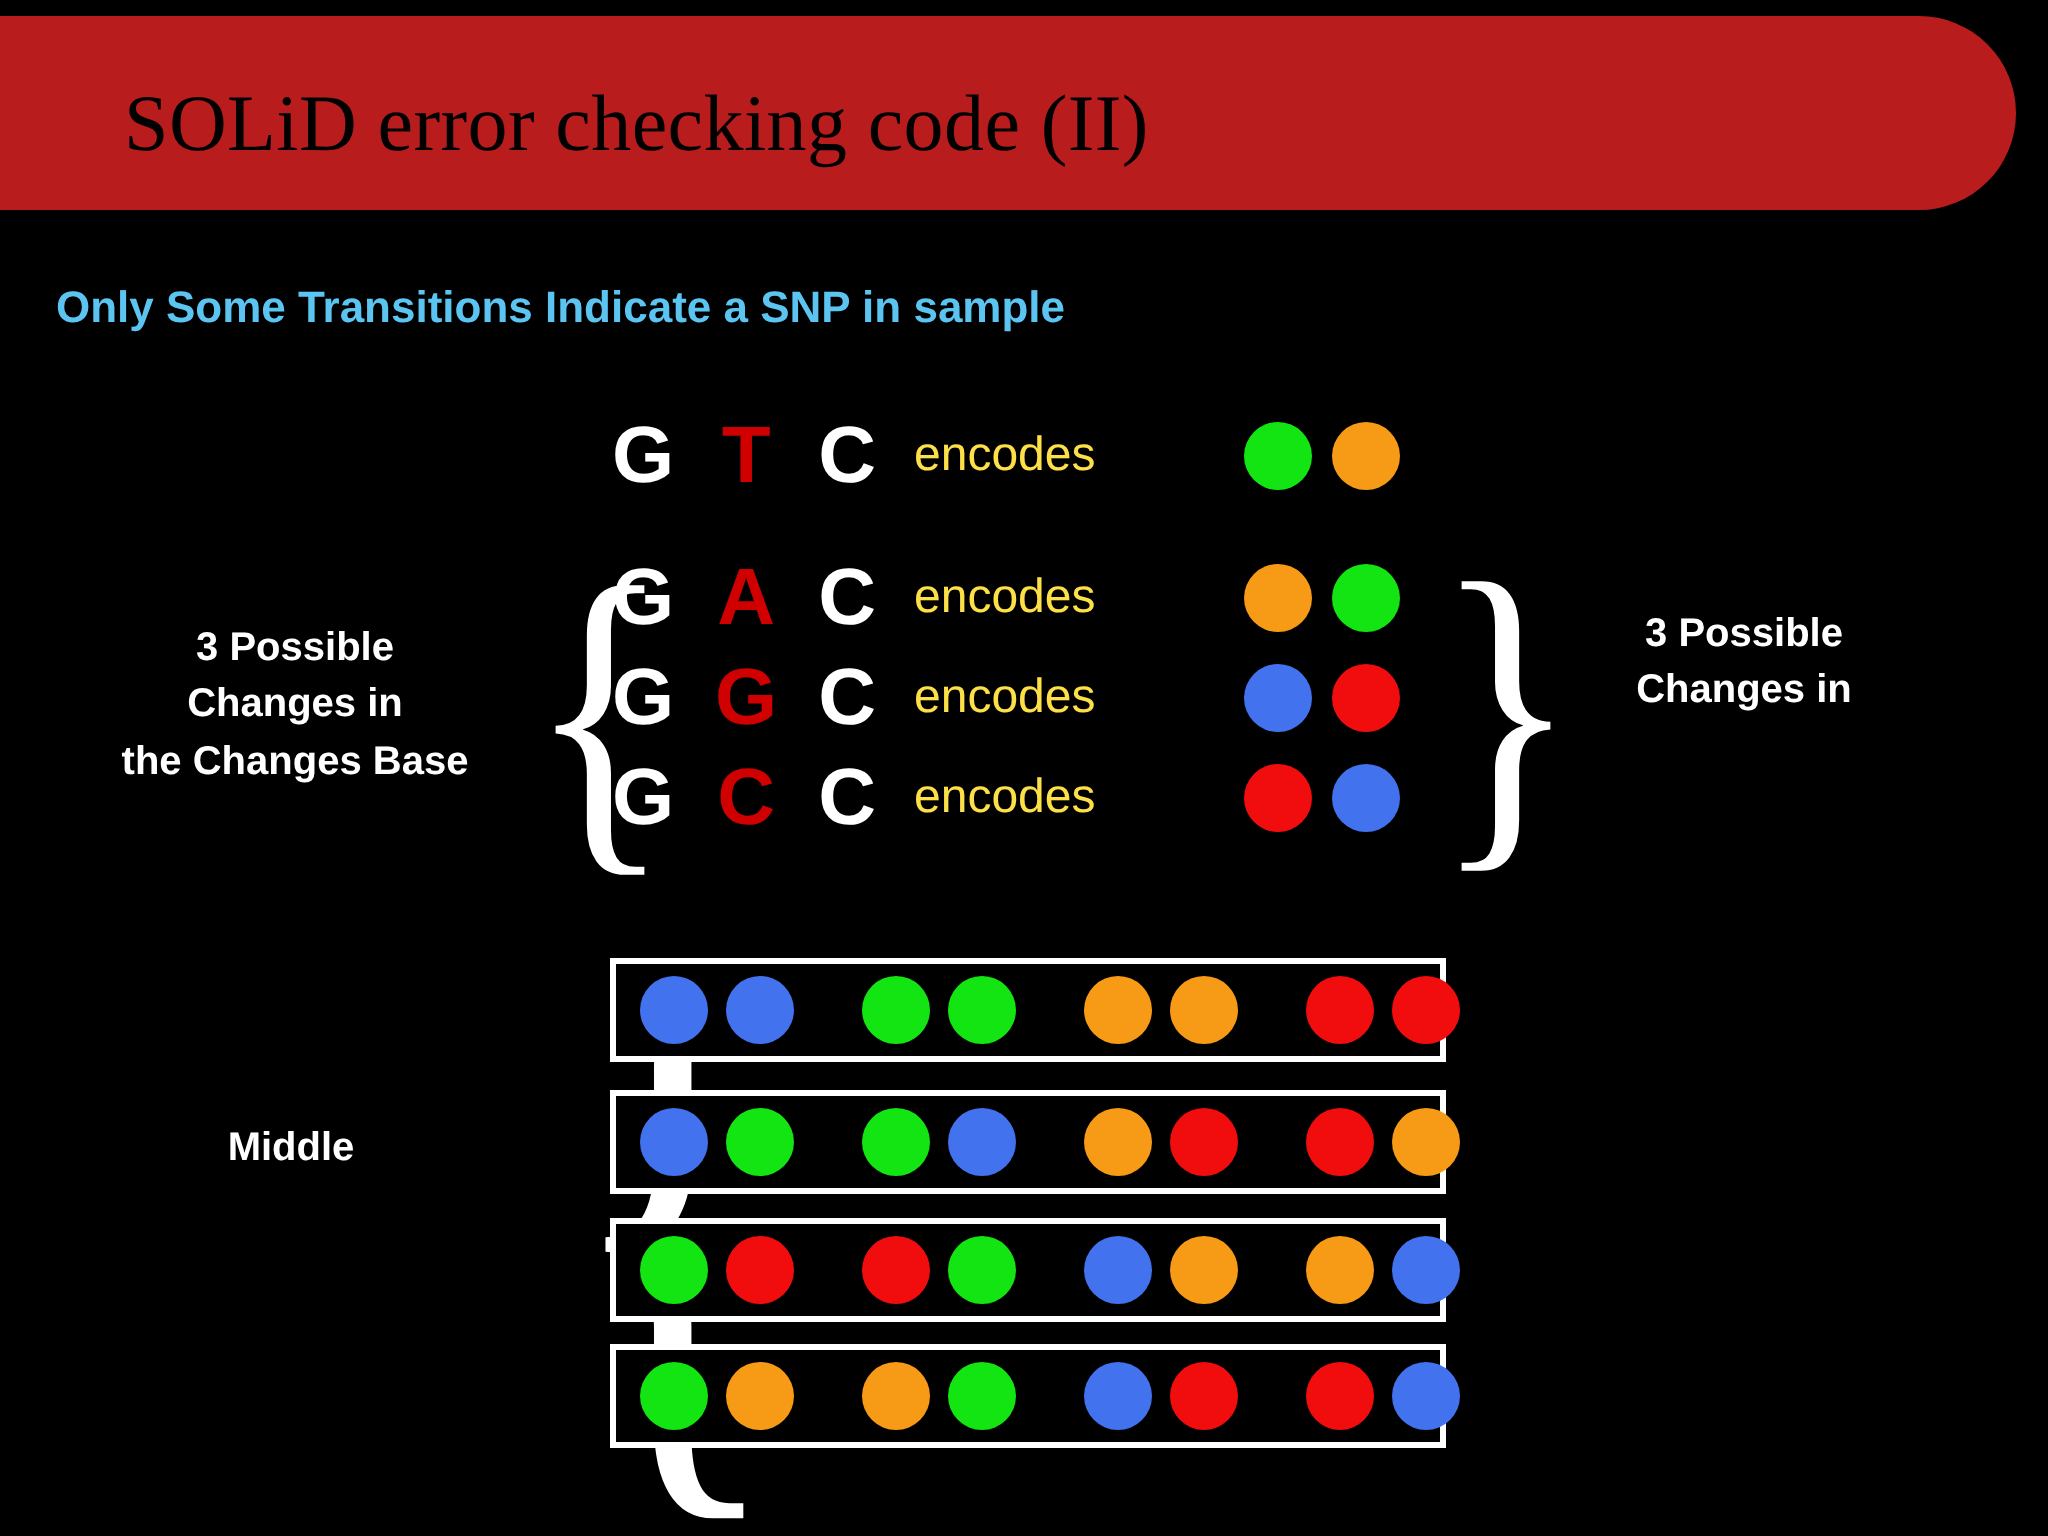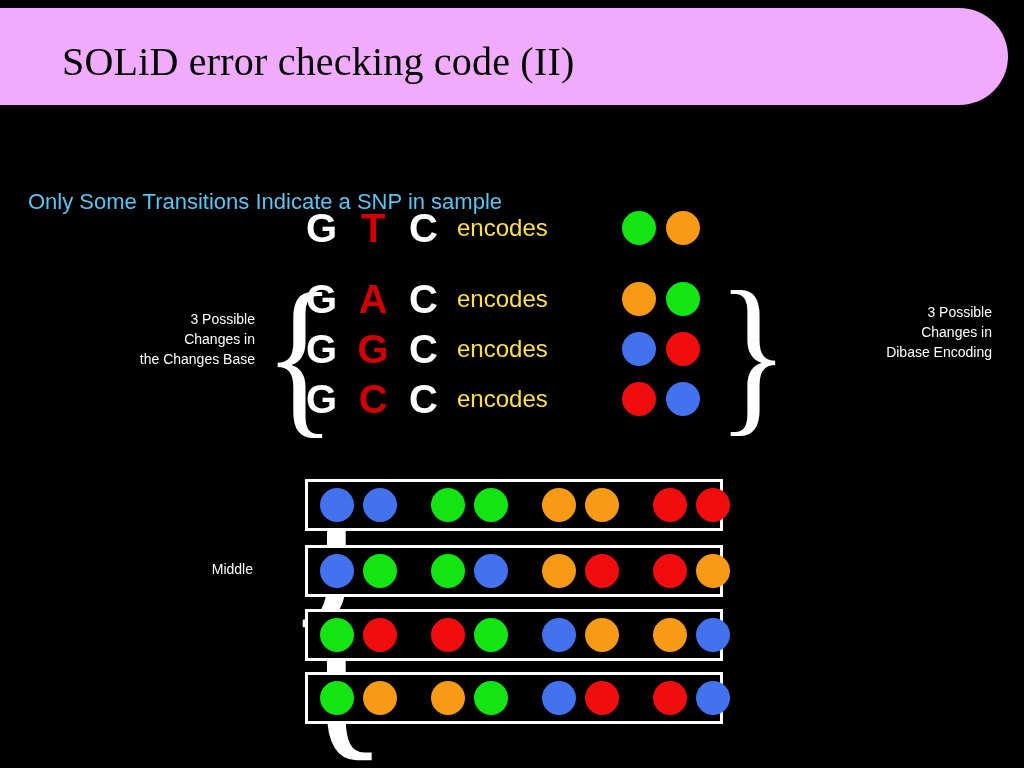--- a/index.html
+++ b/index.html
@@ -16,44 +16,43 @@
     background: #000000;
   }
 
   
   #title-bar {
     position: absolute;
     left: 0;
     top: 8px;
     width: 1008px;
     height: 97px;
-    background: #f0abfc;
+    background: #b91c1c;
     border-radius: 0 49px 49px 0;
   }
   #title-text {
     position: absolute;
     left: 62px;
     top: 30px;
     font-family: "Liberation Serif", serif;
     font-size: 40px;
     color: #000000;
     white-space: nowrap;
     letter-spacing: 0.2px;
   }
 
   
   #subtitle {
     position: absolute;
     left: 28px;
     top: 141px;
     font-size: 22px;
-    font-weight: normal;
+    font-weight: bold;
     color: #5BC4F1;
     white-space: nowrap;
-    margin-top: 48px;
   }
 
   
   .dot {
     width: 34px;
     height: 34px;
     border-radius: 50%;
     display: inline-block;
     flex: 0 0 auto;
   }
@@ -109,24 +108,24 @@
     position: absolute;
     color: #FFFFFF;
     font-family: "Liberation Serif", serif;
     line-height: 1;
     font-weight: 300;
   }
 
   
   .side-label {
     position: absolute;
-    font-size: 14px;
-    font-weight: normal;
+    font-size: 20px;
+    font-weight: bold;
     color: #FFFFFF;
-    text-align: right;
+    text-align: center;
     line-height: 1.42;
   }
 
   
   .trans-box {
     position: absolute;
     left: 305px;
     width: 418px;
     height: 52px;
     border: 3px solid #FFFFFF;
@@ -213,21 +212,20 @@
   <div>3 Possible</div>
   <div>Changes in</div>
   <div>the Changes Base</div>
 </div>
 <div class="brace" style="left:258px; top:268px; font-size:175px; transform:scaleX(0.85);">{</div>
 
 <div class="brace" style="left:711px; top:266px; font-size:175px; transform:scaleX(0.85);">}</div>
 <div class="side-label" style="left:752px; top:303px; width:240px;">
   <div>3 Possible</div>
   <div>Changes in</div>
-  <div>Dibase Encoding</div>
 </div>
 
 <div class="side-label" style="left:38px; top:560px; width:215px;">
   <div>Middle</div>
 </div>
 <div class="brace" style="left:258px; top:440px; font-size:330px; transform:scaleX(0.70);">{</div>
 
 <div id="transitions-area">
     <div class="trans-box" style="top: 479px;">
       <div class="trans-inner">

